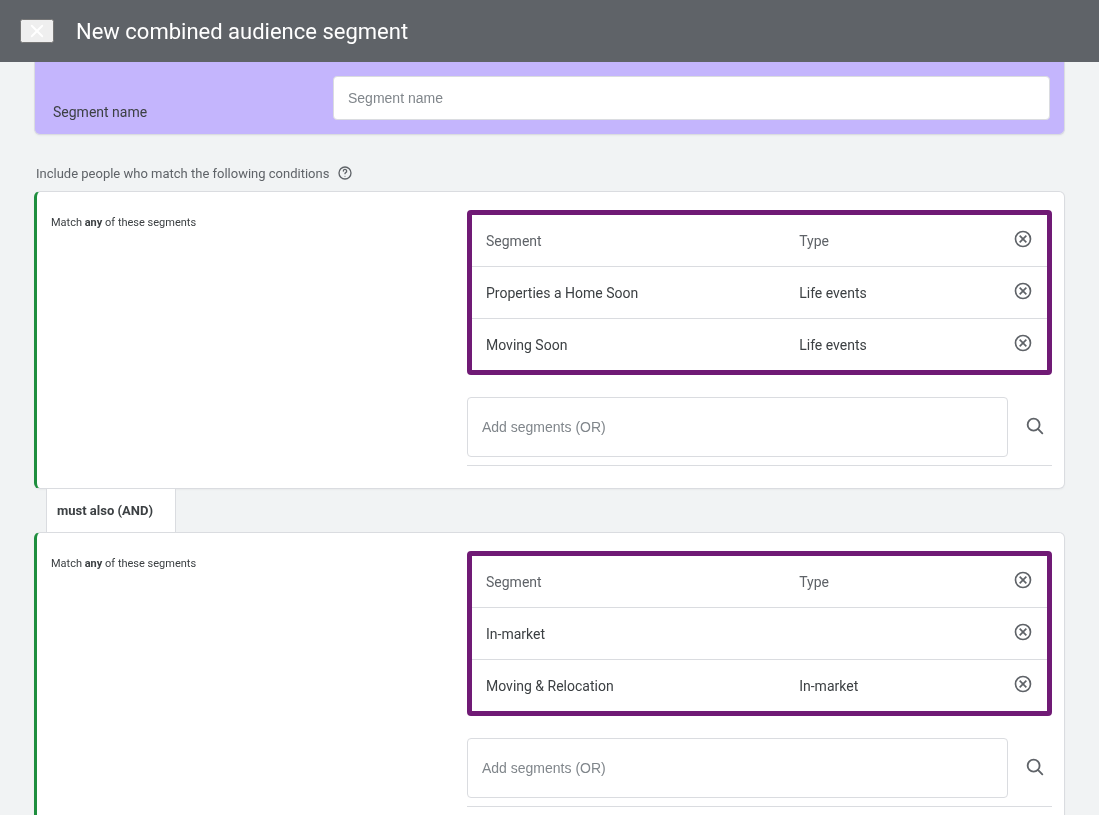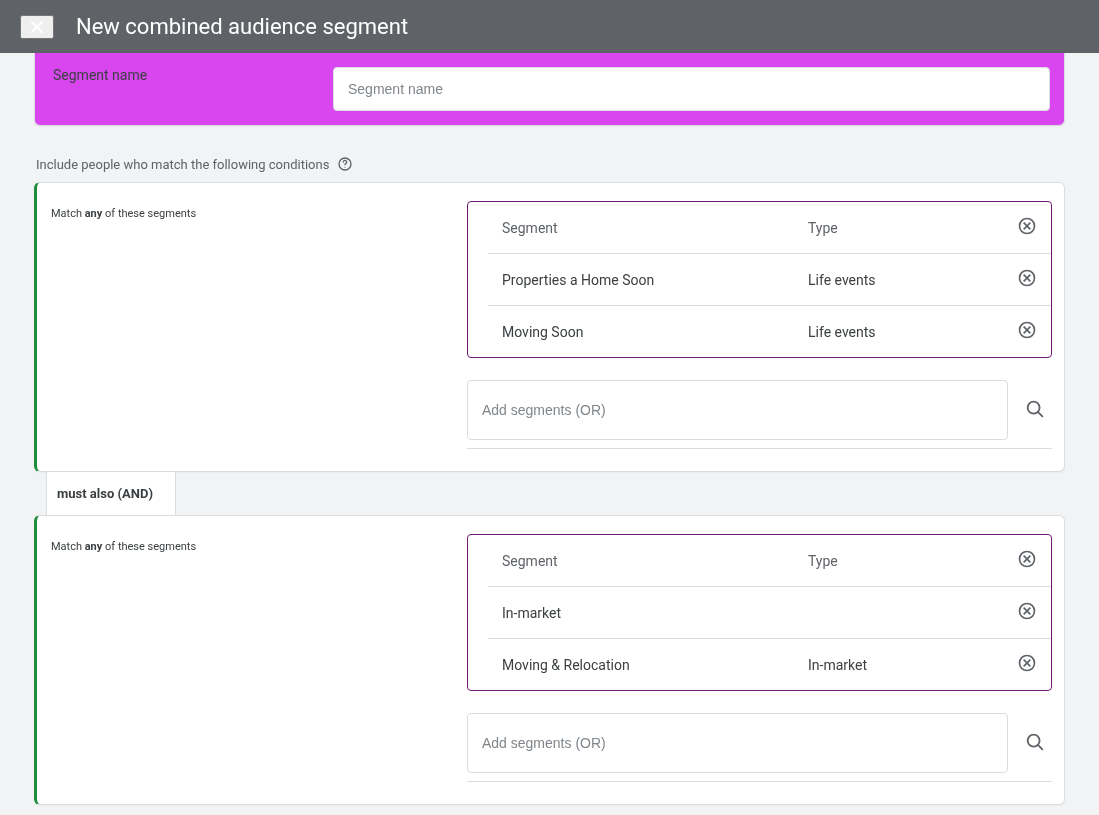--- a/index.html
+++ b/index.html
@@ -7,45 +7,45 @@
     margin: 0;
     font-family: Roboto, "Helvetica Neue", Arial, sans-serif;
     background: #f1f3f4;
     color: #3c4043;
     font-size: 14px;
     width: 1099px;
   }
   .topbar {
     background: #5f6368;
     color: #fff;
-    height: 53px;
+    height: 62px;
     display: flex;
     align-items: center;
     padding: 0 20px;
     gap: 22px;
   }
   .topbar .title {
     font-size: 22px;
     font-weight: 400;
     font-family: "Google Sans", Roboto, Arial, sans-serif;
   }
   .close-x svg { display:block; }
 
   .content {
     padding: 0 34px 30px 34px;
   }
 
   .name-card {
-    background: #d946ef;
+    background: #c4b5fd;
     border: 1px solid #dadce0;
     border-top: none;
     border-radius: 0 0 6px 6px;
     padding: 14px 14px;
     display: flex;
-    align-items: flex-start;
+    align-items: flex-end;
     box-shadow: 0 1px 2px rgba(0,0,0,0.04);
   }
   .name-label {
     width: 284px;
     padding-left: 4px;
     color: #3c4043;
   }
   .name-input {
     flex: 1;
     height: 44px;
@@ -82,23 +82,22 @@
     width: 416px;
     padding-top: 6px;
     font-size: 11px;
     color:#3c4043;
   }
   .group-label .bold { font-weight:700; }
 
   .group-body { flex:1; }
 
   .seg-table {
-    border:1px solid #701a75;
+    border:5px solid #701a75;
     border-radius:4px;
-    padding-left:20px;
   }
   .seg-row {
     display:flex;
     align-items:center;
     padding: 14px 14px;
     border-bottom:1px solid #dadce0;
   }
   .seg-row:last-child { border-bottom:none; }
   .seg-row.header { color:#5f6368; }
   .col-seg { flex: 1 1 55%; }

